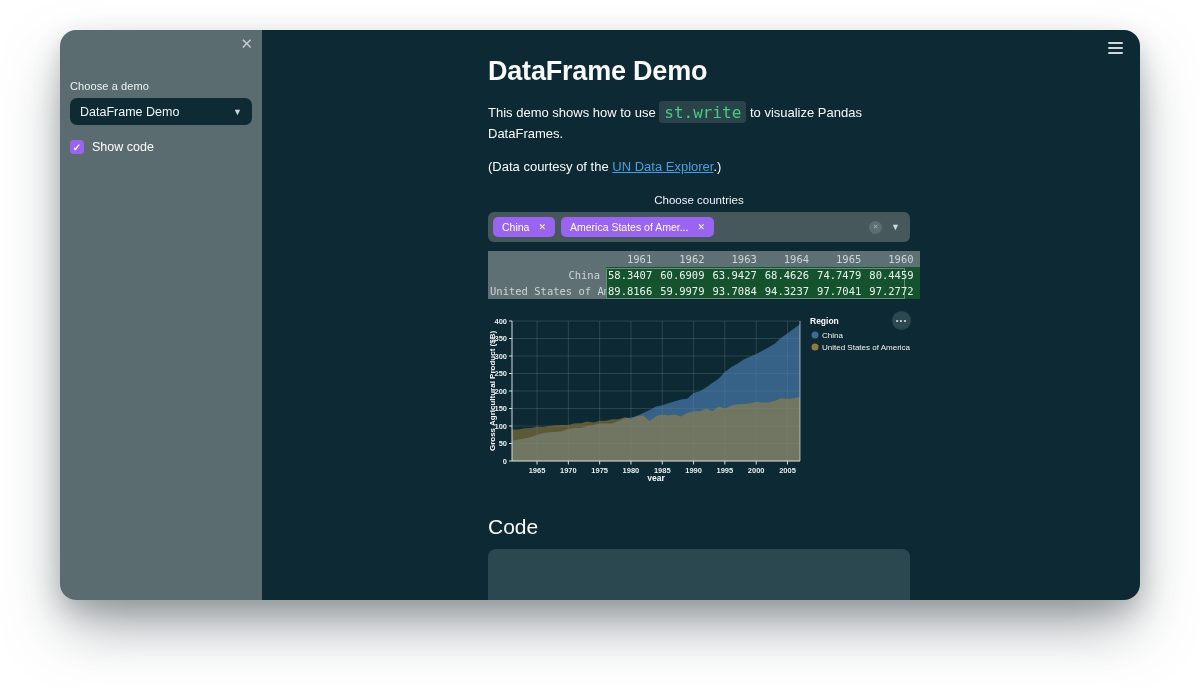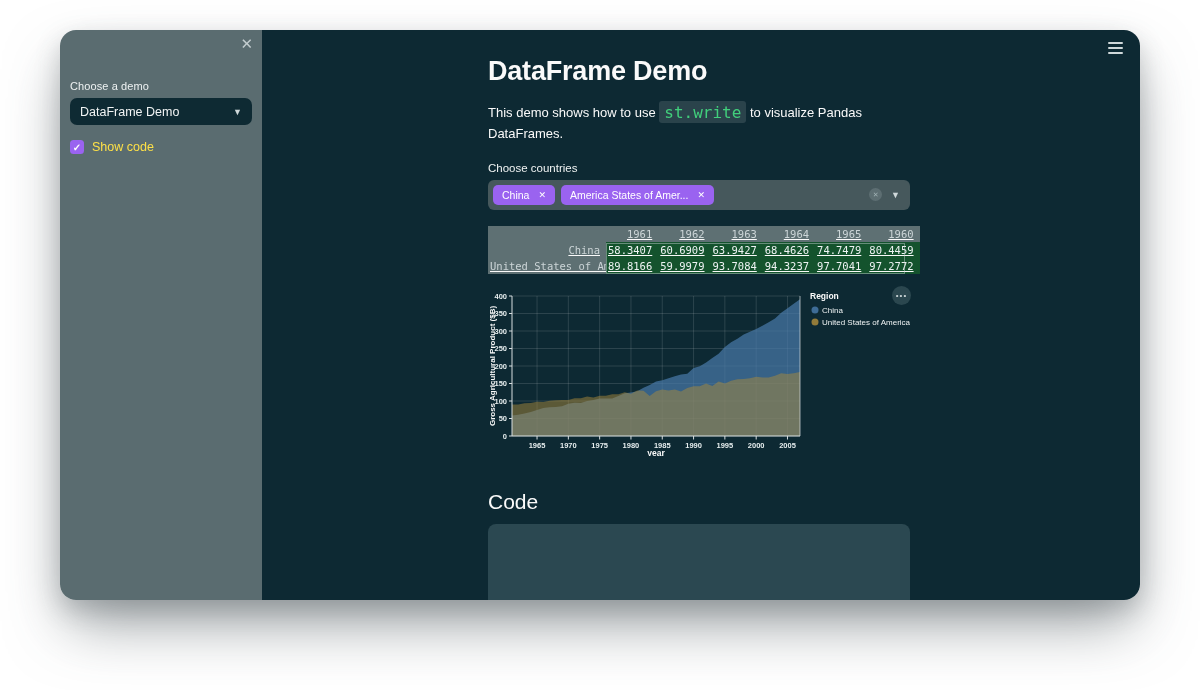--- a/index.html
+++ b/index.html
@@ -18,60 +18,60 @@
   .selectbox {
     height:27px; background:#0e2a33; border-radius:7px; display:flex; align-items:center;
     padding:0 10px; color:#f2f5f5; font-size:12.5px; justify-content:space-between; cursor:pointer;
   }
   .caret { font-size:9px; color:#cfd8da; }
   .checkbox-row { display:flex; align-items:center; gap:8px; margin-top:15px; cursor:pointer; }
   .checkbox-box {
     width:14px; height:14px; border-radius:3.5px; background:#9a63f0; color:#fff;
     font-size:10px; font-weight:bold; display:flex; align-items:center; justify-content:center;
   }
-  .checkbox-label { font-size:12.5px; color:#fde047; }
+  .checkbox-label { font-size:12.5px; color:#ffffff; }
 
   
   .main { position:relative; flex:1; background:#0d2933; color:#fafafa; }
   .hamburger { position:absolute; top:9px; right:14px; display:flex; flex-direction:column; gap:3px; cursor:pointer; padding:3px; }
   .hamburger span { display:block; width:15px; height:2px; background:#cfd8da; border-radius:1px; }
 
   .content { width:422px; margin-left:226px; padding-top:26px; }
 
   h1.page-title { font-size:27px; font-weight:700; letter-spacing:-0.2px; color:#fafafa; }
   p.para { font-size:13px; line-height:1.5; margin-top:13px; color:#fafafa; }
   .inline-code {
     font-family:"DejaVu Sans Mono", monospace; font-size:16px; color:#41cf7c;
     background:rgba(255,255,255,0.12); padding:1.5px 5px; border-radius:3px;
   }
   a.link { color:#4a9fe0; text-decoration:underline; cursor:pointer; }
 
-  .ms-label { font-size:11.5px; color:#f0f3f3; margin-top:18px; }
+  .ms-label { font-size:11.5px; color:#f0f3f3; margin-top:18px;text-align:center; }
   .multiselect {
     margin-top:6px; min-height:30px; background:#46585c; border-radius:6px;
     display:flex; align-items:center; padding:0 10px 0 5px;
   }
   .ms-values { display:flex; gap:6px; flex:1; }
   .pill {
     background:#9a63f0; color:#fff; font-size:10.5px; border-radius:5px;
     height:20px; display:flex; align-items:center; padding:0 9px; gap:9px; cursor:pointer;
   }
   .pill .pill-x { font-size:9px; cursor:pointer; }
   .ms-clear {
     width:13px; height:13px; border-radius:50%; background:#5d6e72; color:#9fb0b3;
     font-size:7px; display:flex; align-items:center; justify-content:center; cursor:pointer;
   }
   .ms-caret { margin-left:9px; cursor:pointer; }
 
   h3.section-title { font-size:16px; font-weight:700; margin-top:29px; color:#fafafa; }
 
   .df-table {
-    margin-top:16px; position:relative; width:417px;
+    margin-top:9px; position:relative; width:417px;
     display:grid; grid-template-columns:118px repeat(6, 1fr);
-    font-family:"DejaVu Sans Mono", monospace; font-size:10.5px;text-decoration:underline;
+    font-family:"DejaVu Sans Mono", monospace; font-size:10.5px;
   }
   .df-table .th, .df-table .rowlabel {
     background:#5e7073; color:#ccd5d7; text-align:right; padding:2px 6px 2px 2px;
     white-space:nowrap; overflow:hidden;
   }
   .df-table .corner { background:#5e7073; }
   .df-table .cell { background:#14532d; color:#eef3f3; text-align:right; padding:2px 6px 2px 2px; }
   .df-border { position:absolute; left:118px; top:17px; right:0; bottom:0; border:1px solid rgba(205,215,217,0.45); pointer-events:none; }
 
   .chart-wrap { position:relative; margin-top:12px; width:422px; height:170px; }
@@ -112,20 +112,21 @@
         <span></span>
         <span></span>
         <span></span>
       </div>
 
     <div class="content">
       <h1 class="page-title">DataFrame Demo</h1>
 
       <p class="para"><span>This demo shows how to use </span><span class="inline-code">st.write</span><span> to visualize Pandas DataFrames.</span></p>
 
+      <p class="para"><span>(Data courtesy of the </span><a class="link">UN Data Explorer</a><span>.)</span></p>
 
       <div class="ms-label">Choose countries</div>
       <div class="multiselect">
         <div class="ms-values" id="ms-values">
             <div class="pill">
               <span>China</span>
               <span class="pill-x">✕</span>
             </div>
             <div class="pill">
               <span>America States of Amer...</span>

